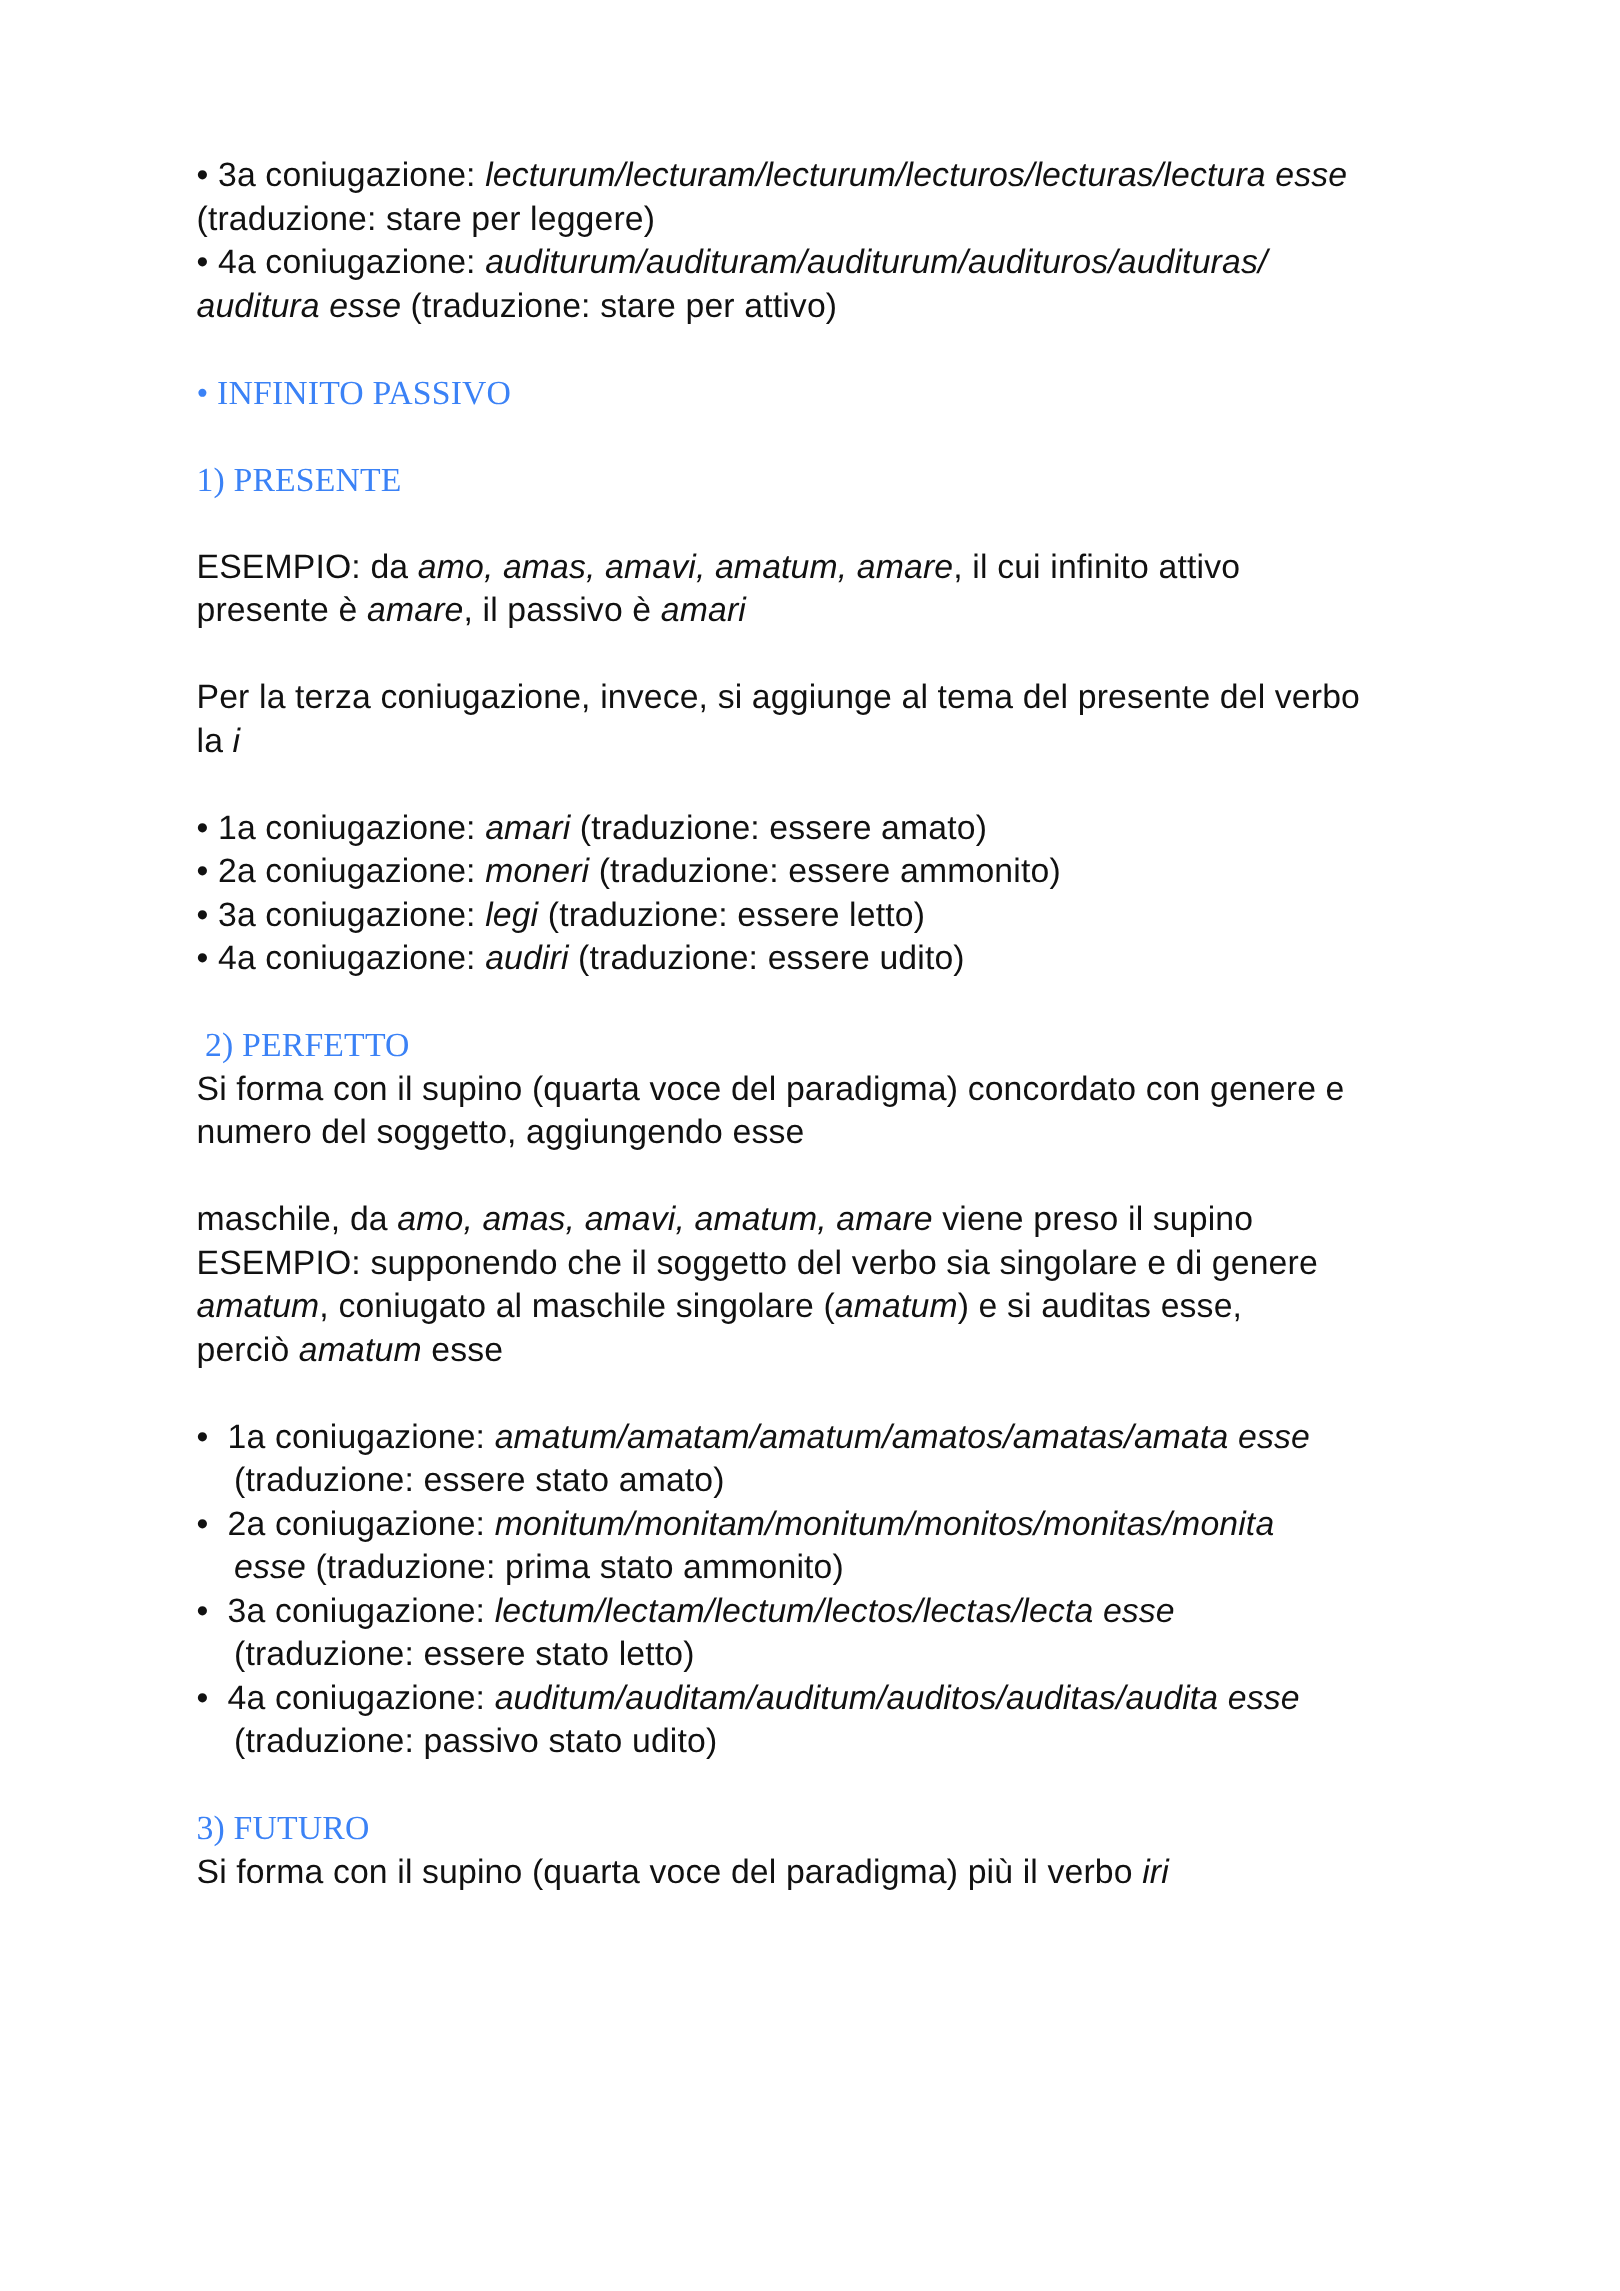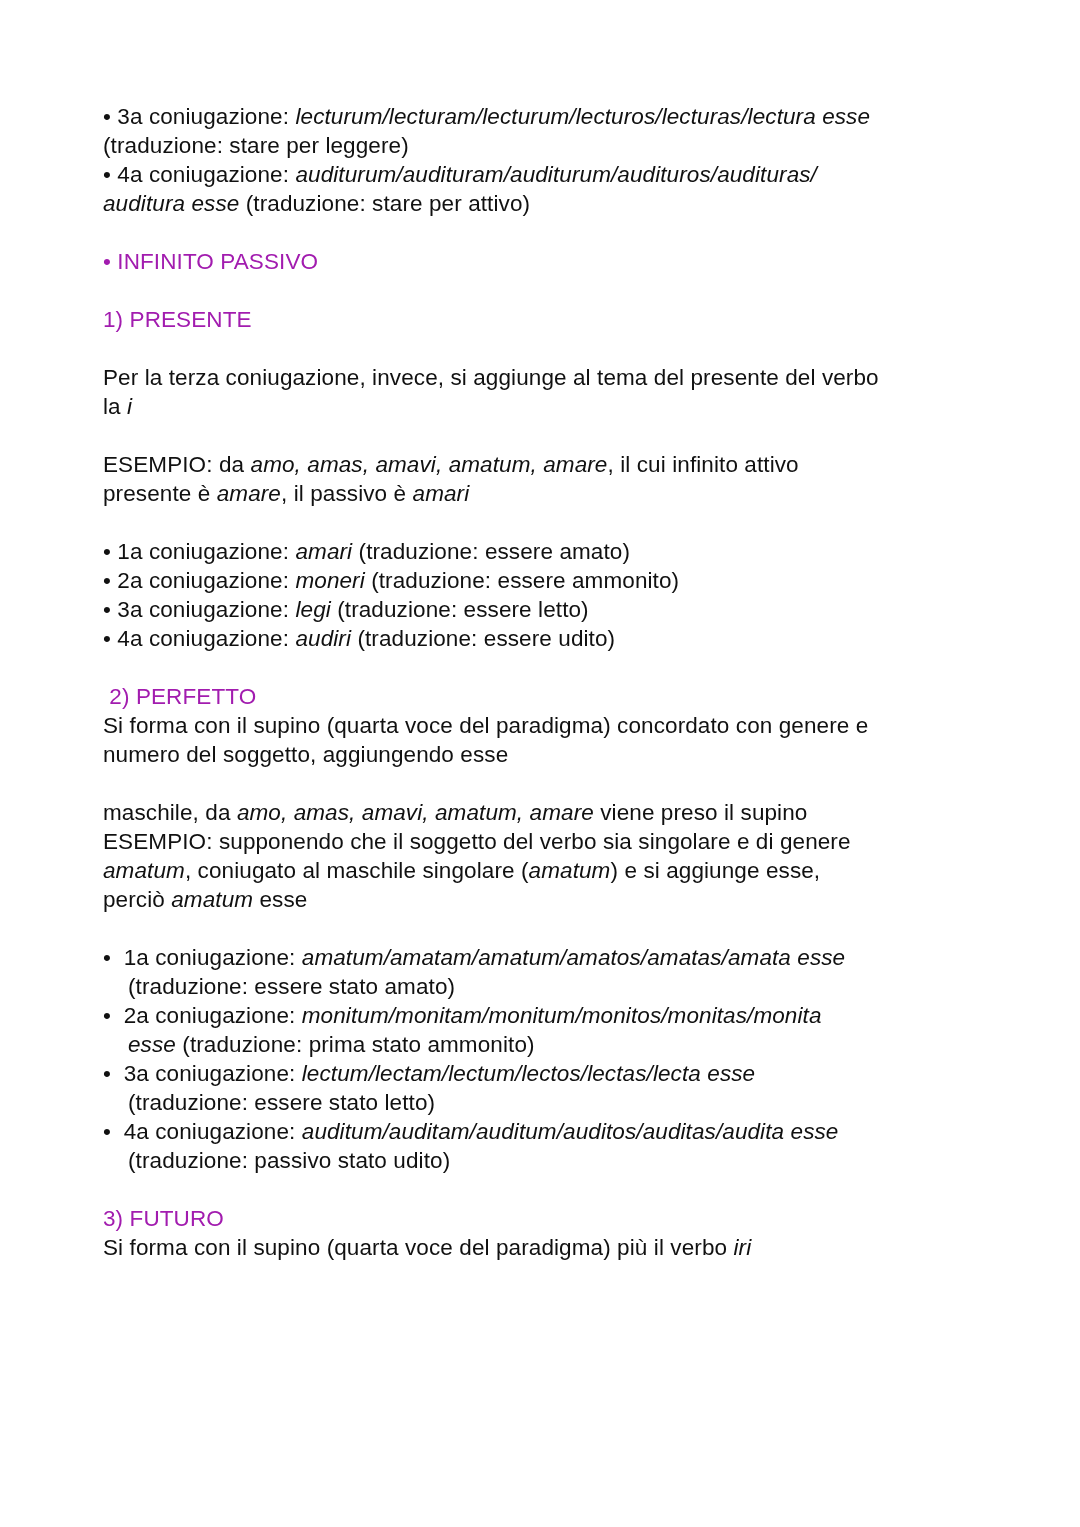--- a/index.html
+++ b/index.html
@@ -16,25 +16,26 @@
     top: 102px;
     width: 930px;
     font-family: "Liberation Sans", "DejaVu Sans", sans-serif;
     font-size: 22.5px;
     line-height: 29px;
     color: #111111;
     letter-spacing: 0.1px;
   }
   .block { margin: 0; }
   .block.gap { margin-top: 29px; }
-  .line { white-space: pre; line-height: 29px; }
+  .line { white-space: pre; line-height: 29px; margin-left: 28px; }
   .it { font-style: italic; }
   .h .line {
-    color: #a21caf;
+    color: #3b82f6;
     font-weight: 400;
+    font-family: Liberation Serif, serif;
   }
   .hang .bullet-item .line:not(:first-child) { padding-left: 25px; }
 </style>
 </head>
 <body>
 
 <div id="page">
   <div>
       <div class="block bullets">
         <div class="bullet-item">
@@ -46,26 +47,26 @@
           <div class="line"><span class="it">auditura esse</span><span> (traduzione: stare per attivo)</span></div>
         </div>
       </div>
       <div class="block h gap">
         <div class="line"><span>• INFINITO PASSIVO</span></div>
       </div>
       <div class="block h gap">
         <div class="line"><span>1) PRESENTE</span></div>
       </div>
       <div class="block p gap">
+        <div class="line"><span>ESEMPIO: da </span><span class="it">amo, amas, amavi, amatum, amare</span><span>, il cui infinito attivo</span></div>
+        <div class="line"><span>presente è </span><span class="it">amare</span><span>, il passivo è </span><span class="it">amari</span></div>
+      </div>
+      <div class="block p gap">
         <div class="line"><span>Per la terza coniugazione, invece, si aggiunge al tema del presente del verbo</span></div>
         <div class="line"><span>la </span><span class="it">i</span></div>
-      </div>
-      <div class="block p gap">
-        <div class="line"><span>ESEMPIO: da </span><span class="it">amo, amas, amavi, amatum, amare</span><span>, il cui infinito attivo</span></div>
-        <div class="line"><span>presente è </span><span class="it">amare</span><span>, il passivo è </span><span class="it">amari</span></div>
       </div>
       <div class="block bullets gap">
         <div class="bullet-item">
           <div class="line"><span>• 1a coniugazione: </span><span class="it">amari</span><span> (traduzione: essere amato)</span></div>
         </div>
         <div class="bullet-item">
           <div class="line"><span>• 2a coniugazione: </span><span class="it">moneri</span><span> (traduzione: essere ammonito)</span></div>
         </div>
         <div class="bullet-item">
           <div class="line"><span>• 3a coniugazione: </span><span class="it">legi</span><span> (traduzione: essere letto)</span></div>
@@ -77,21 +78,21 @@
       <div class="block h gap">
         <div class="line"><span> 2) PERFETTO</span></div>
       </div>
       <div class="block p">
         <div class="line"><span>Si forma con il supino (quarta voce del paradigma) concordato con genere e</span></div>
         <div class="line"><span>numero del soggetto, aggiungendo esse</span></div>
       </div>
       <div class="block p gap">
         <div class="line"><span>maschile, da </span><span class="it">amo, amas, amavi, amatum, amare</span><span> viene preso il supino</span></div>
         <div class="line"><span>ESEMPIO: supponendo che il soggetto del verbo sia singolare e di genere</span></div>
-        <div class="line"><span class="it">amatum</span><span>, coniugato al maschile singolare (</span><span class="it">amatum</span><span>) e si aggiunge esse,</span></div>
+        <div class="line"><span class="it">amatum</span><span>, coniugato al maschile singolare (</span><span class="it">amatum</span><span>) e si auditas esse,</span></div>
         <div class="line"><span>perciò </span><span class="it">amatum</span><span> esse</span></div>
       </div>
       <div class="block bullets gap hang">
         <div class="bullet-item">
           <div class="line"><span>•  1a coniugazione: </span><span class="it">amatum/amatam/amatum/amatos/amatas/amata esse</span></div>
           <div class="line"><span>(traduzione: essere stato amato)</span></div>
         </div>
         <div class="bullet-item">
           <div class="line"><span>•  2a coniugazione: </span><span class="it">monitum/monitam/monitum/monitos/monitas/monita</span></div>
           <div class="line"><span class="it">esse</span><span> (traduzione: prima stato ammonito)</span></div>

